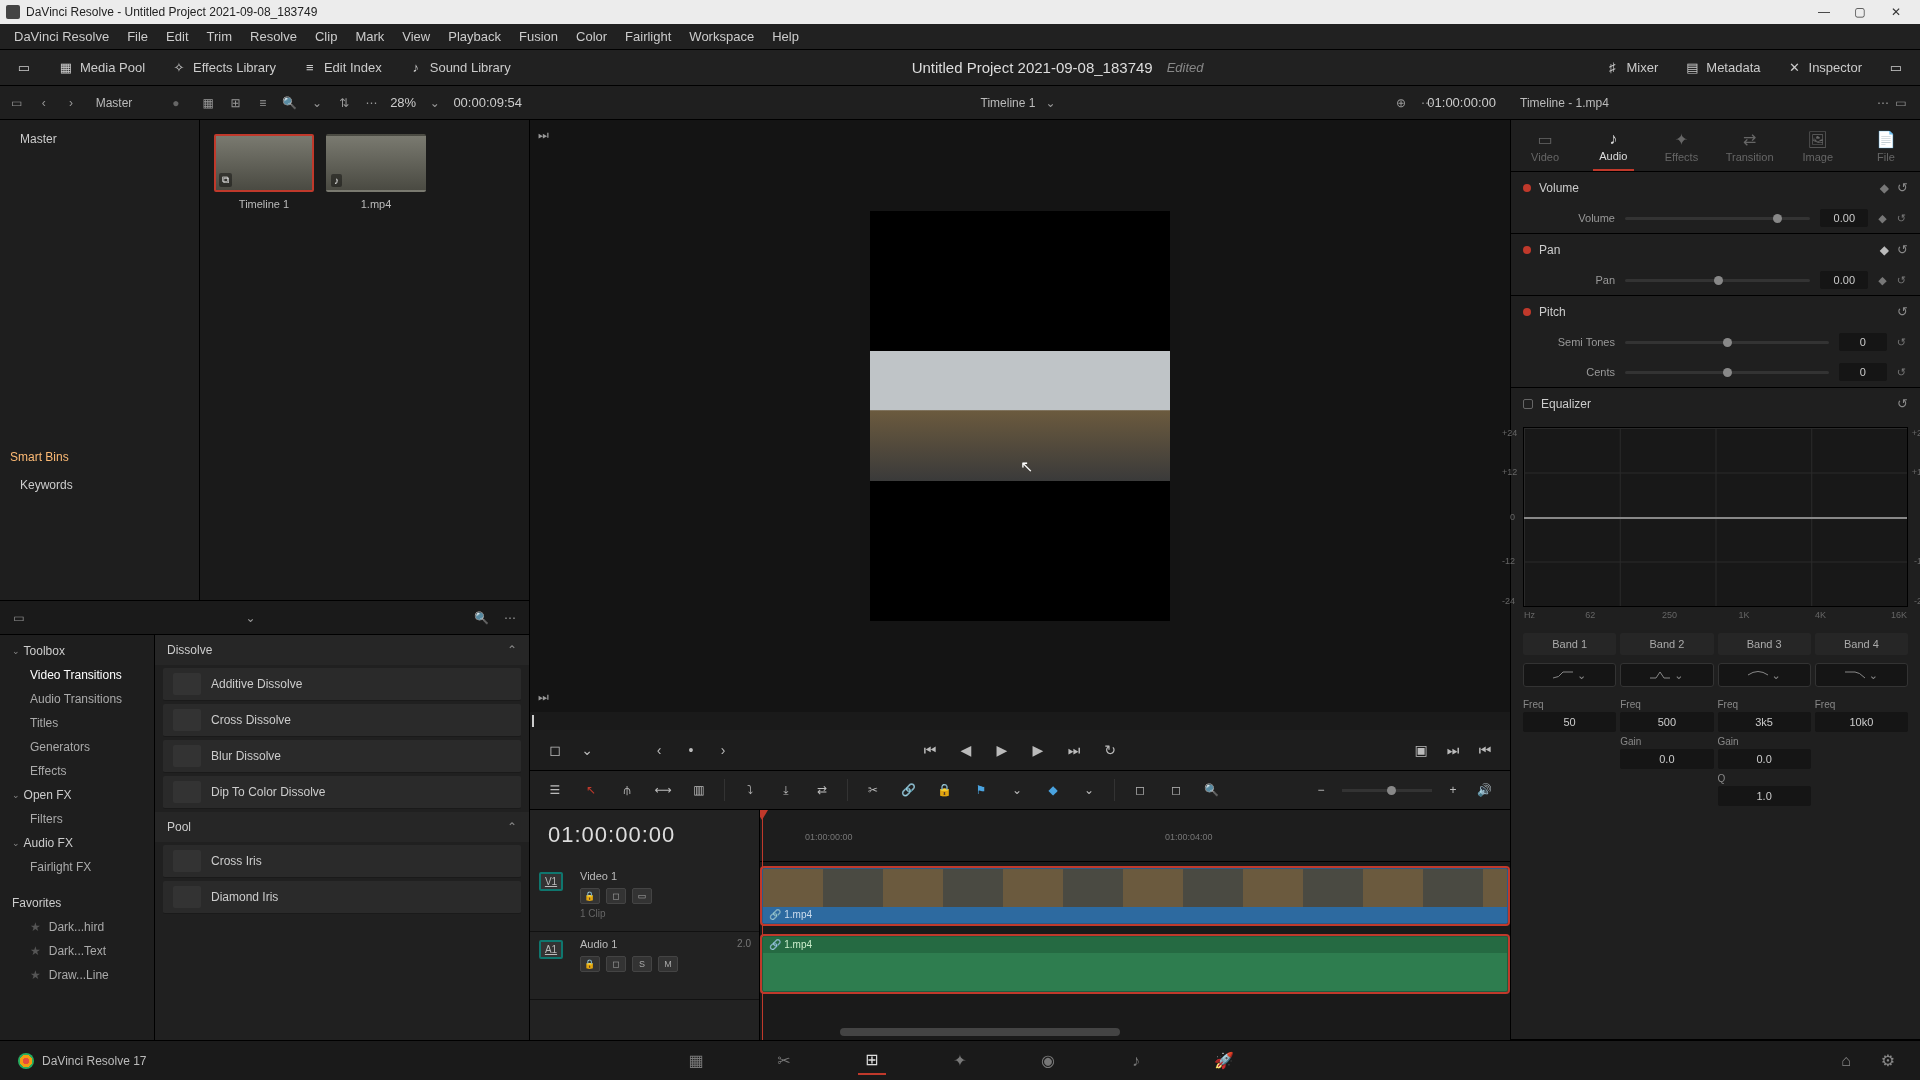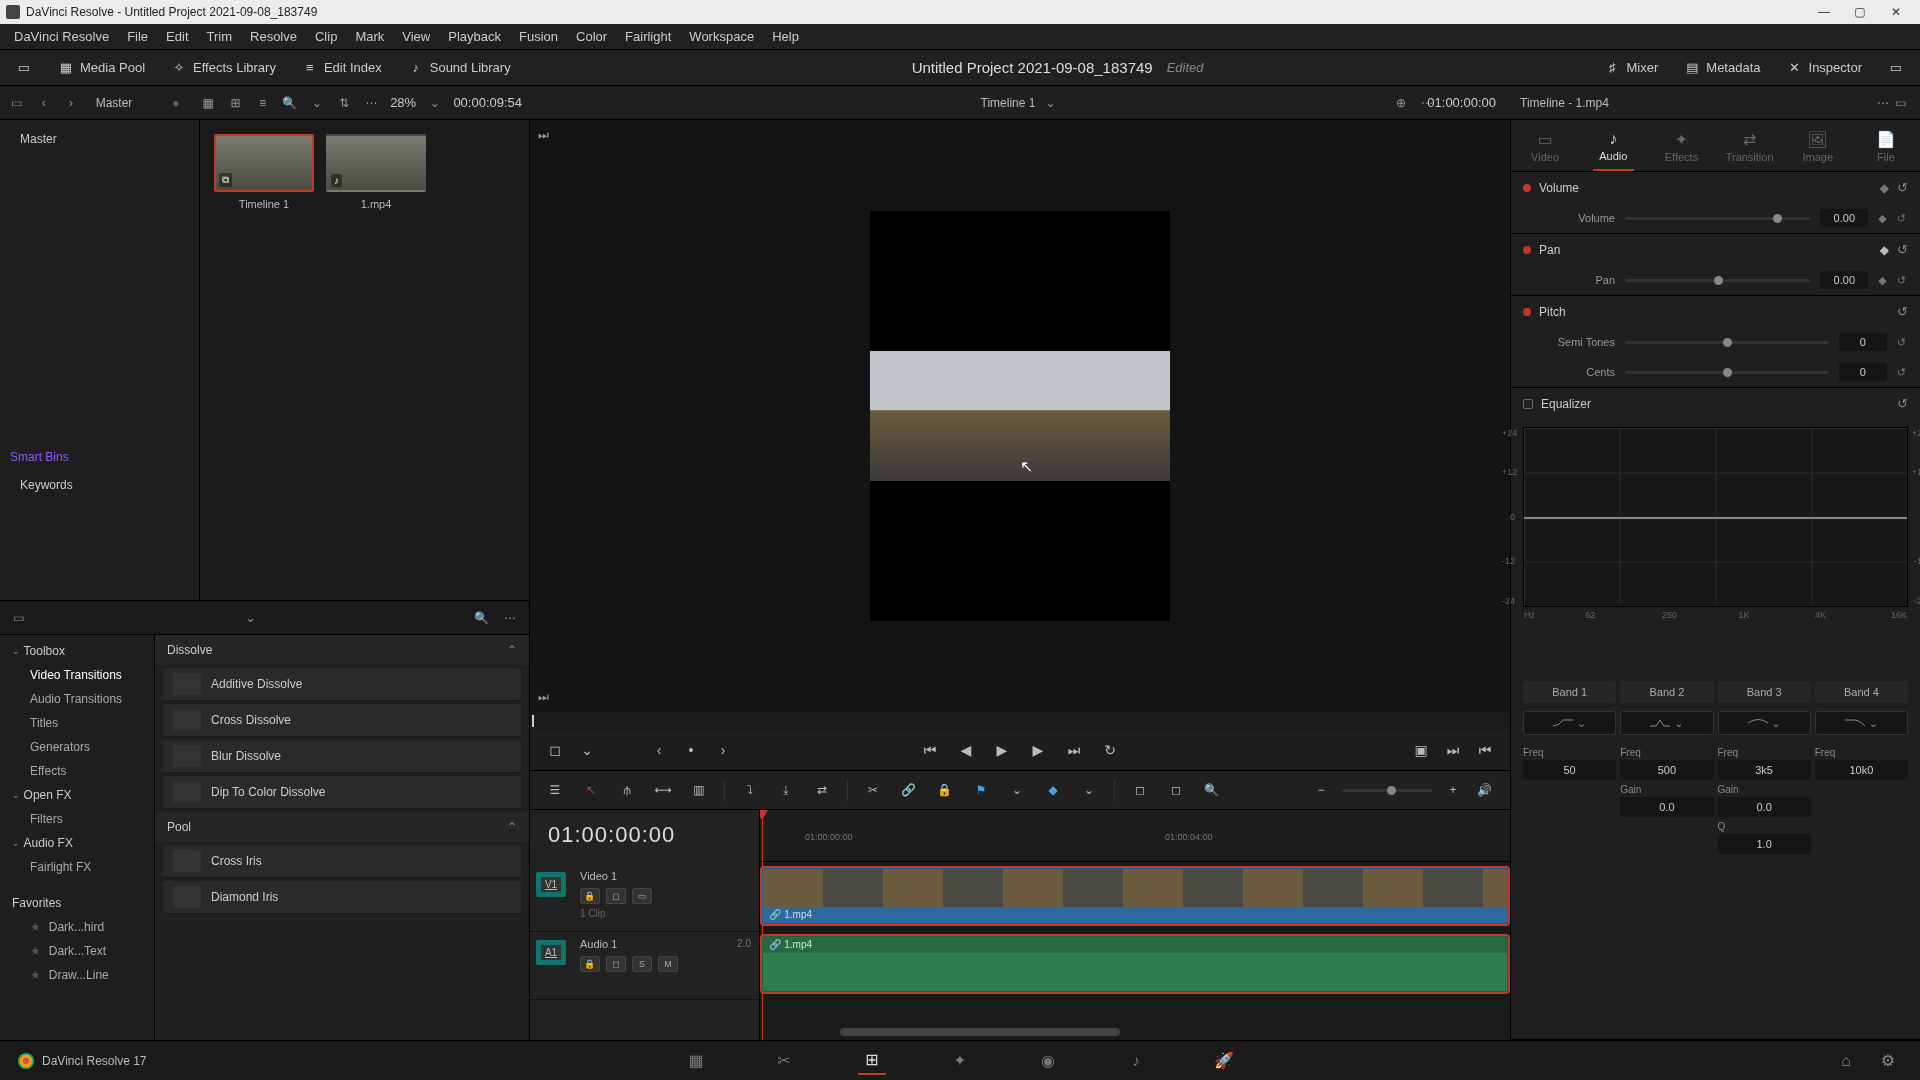--- a/index.html
+++ b/index.html
@@ -21,21 +21,21 @@
 .subbar .mid { flex:1; display:flex; align-items:center; justify-content:center; position:relative; }
 .subbar .right { width:410px; display:flex; align-items:center; padding:0 10px; }
 .subbar .tc { color:#ccc; font-size:13px; }
 .subbar .zoom { color:#ccc; font-size:13px; }
 .sbicon { width:18px; height:18px; display:flex; align-items:center; justify-content:center; color:#999; }
 .content { display:flex; height:calc(100% - 24px - 26px - 36px - 34px - 40px); }
 .leftcol { width:530px; display:flex; flex-direction:column; background:#1a1a1a; border-right:1px solid #000; }
 .pool { flex:0 0 480px; display:flex; }
 .bins { width:200px; background:#1e1e1e; border-right:1px solid #000; padding:6px 0; }
 .bins .item { padding:6px 20px; color:#ccc; }
-.bins .hdr { padding:8px 10px; color:#8b5cf6; font-size:12px; }
+.bins .hdr { padding:8px 10px; color:#fdba74; font-size:12px; }
 .clips { flex:1; padding:14px; display:flex; gap:12px; align-items:flex-start; }
 .clip { width:100px; text-align:center; }
 .clip .thumb { width:100px; height:58px; background:linear-gradient(#7a7a70,#4a4a42); border:2px solid transparent; border-radius:2px; position:relative; }
 .clip.sel .thumb { border-color:#c0392b; }
 .clip .thumb .badge { position:absolute; bottom:3px; left:3px; color:#eee; font-size:10px; background:rgba(0,0,0,0.4); padding:1px 3px; border-radius:2px; }
 .clip .label { margin-top:6px; font-size:11px; color:#bbb; }
 .fxpanel { flex:1; display:flex; border-top:1px solid #000; min-height:0; }
 .fxtree { width:155px; background:#1e1e1e; border-right:1px solid #000; padding:4px 0; overflow:auto; }
 .fxtree .node { padding:5px 12px; color:#ccc; font-size:12px; display:flex; align-items:center; gap:4px; }
 .fxtree .node.child { padding-left:30px; color:#aaa; }
@@ -61,21 +61,21 @@
 .transport .side.r { right:14px; }
 .tooltools { height:40px; background:#202020; display:flex; align-items:center; padding:0 14px; gap:14px; border-top:1px solid #000; border-bottom:1px solid #000; }
 .tt { width:22px; height:22px; display:flex; align-items:center; justify-content:center; color:#bbb; }
 .tt.red { color:#c0392b; }
 .tt.sep { width:1px; height:22px; background:#333; }
 .timeline { flex:0 0 230px; background:#1a1a1a; display:flex; }
 .tlheads { width:230px; background:#222; border-right:1px solid #000; }
 .tlheads .tc { font-size:22px; color:#ddd; padding:12px 0 16px 18px; letter-spacing:1px; }
 .track { height:68px; border-bottom:1px solid #111; display:flex; }
 .track .tag { width:42px; display:flex; align-items:flex-start; justify-content:center; padding-top:8px; }
-.track .tag span { background:#333; border:5px solid #0f766e; color:#bbb; font-size:10px; padding:2px 4px; border-radius:2px;text-decoration:underline; }
+.track .tag span { background:#333; border:2px solid #0f766e; color:#bbb; font-size:10px; padding:2px 4px; border-radius:2px;text-decoration:underline; }
 .track .info { flex:1; padding:6px 8px; }
 .track .info .nm { color:#bbb; font-size:11px; margin-bottom:6px; }
 .track .info .btns { display:flex; gap:6px; }
 .track .info .btns .b { width:20px; height:16px; background:#333; border:1px solid #444; border-radius:2px; display:flex; align-items:center; justify-content:center; font-size:9px; color:#aaa; }
 .tltracks { flex:1; position:relative; background:#1a1a1a; overflow:hidden; }
 .ruler { height:52px; background:#1d1d1d; border-bottom:1px solid #000; position:relative; }
 .ruler .mark { position:absolute; top:22px; font-size:9px; color:#777; }
 .playhead { position:absolute; top:0; left:2px; width:1px; height:100%; background:#c0392b; }
 .playhead::before { content:''; position:absolute; top:0; left:-6px; width:12px; height:10px; background:#c0392b; clip-path:polygon(0 0,100% 0,50% 100%); }
 .clipbar { position:absolute; height:56px; left:2px; right:2px; border-radius:2px; }
@@ -99,21 +99,21 @@
 .prow .lbl { width:90px; text-align:right; color:#999; font-size:11px; }
 .prow .slider { flex:1; height:3px; background:#333; position:relative; border-radius:2px; }
 .prow .slider .knob { position:absolute; width:9px; height:9px; background:#888; border-radius:50%; top:-3px; }
 .prow .val { width:48px; text-align:center; font-size:11px; color:#ccc; background:#151515; padding:3px 0; border-radius:2px; }
 .prow .kf { color:#777; font-size:11px; }
 .eq { height:180px; background:#181818; margin:8px 12px; border:1px solid #000; position:relative; }
 .eq .grid { position:absolute; inset:0; background-image:linear-gradient(#2a2a2a 1px,transparent 1px),linear-gradient(90deg,#2a2a2a 1px,transparent 1px); background-size:25% 25%; }
 .eq .line { position:absolute; left:0; right:0; top:50%; height:2px; background:#888; }
 .eq .axl { position:absolute; font-size:9px; color:#666; }
 .bands { display:flex; gap:4px; padding:0 12px 8px; }
-.bands .band { flex:1; background:#262626; text-align:center; padding:5px 0; font-size:11px; color:#aaa; border-radius:2px;margin-top:48px; }
+.bands .band { flex:1; background:#262626; text-align:center; padding:5px 0; font-size:11px; color:#aaa; border-radius:2px; }
 .bshapes { display:flex; gap:4px; padding:0 12px 8px; }
 .bshapes .bs { flex:1; background:#151515; border:1px solid #333; height:24px; border-radius:3px; display:flex; align-items:center; justify-content:center; color:#888; font-size:11px; gap:4px; }
 .bparams { display:flex; gap:4px; padding:0 12px; }
 .bparams .col { flex:1; }
 .bparams .plbl { font-size:10px; color:#888; margin:4px 0 2px; }
 .bparams .pval { background:#151515; text-align:center; padding:4px 0; font-size:11px; color:#ccc; border-radius:2px; }
 .pagebar { height:40px; background:#1a1a1a; border-top:1px solid #000; display:flex; align-items:center; justify-content:center; gap:60px; position:relative; }
 .pagebar .pg { width:28px; height:28px; display:flex; align-items:center; justify-content:center; color:#777; font-size:16px; }
 .pagebar .pg.active { color:#ddd; border-bottom:2px solid #c0392b; }
 .pagebar .home { position:absolute; right:60px; color:#888; }

